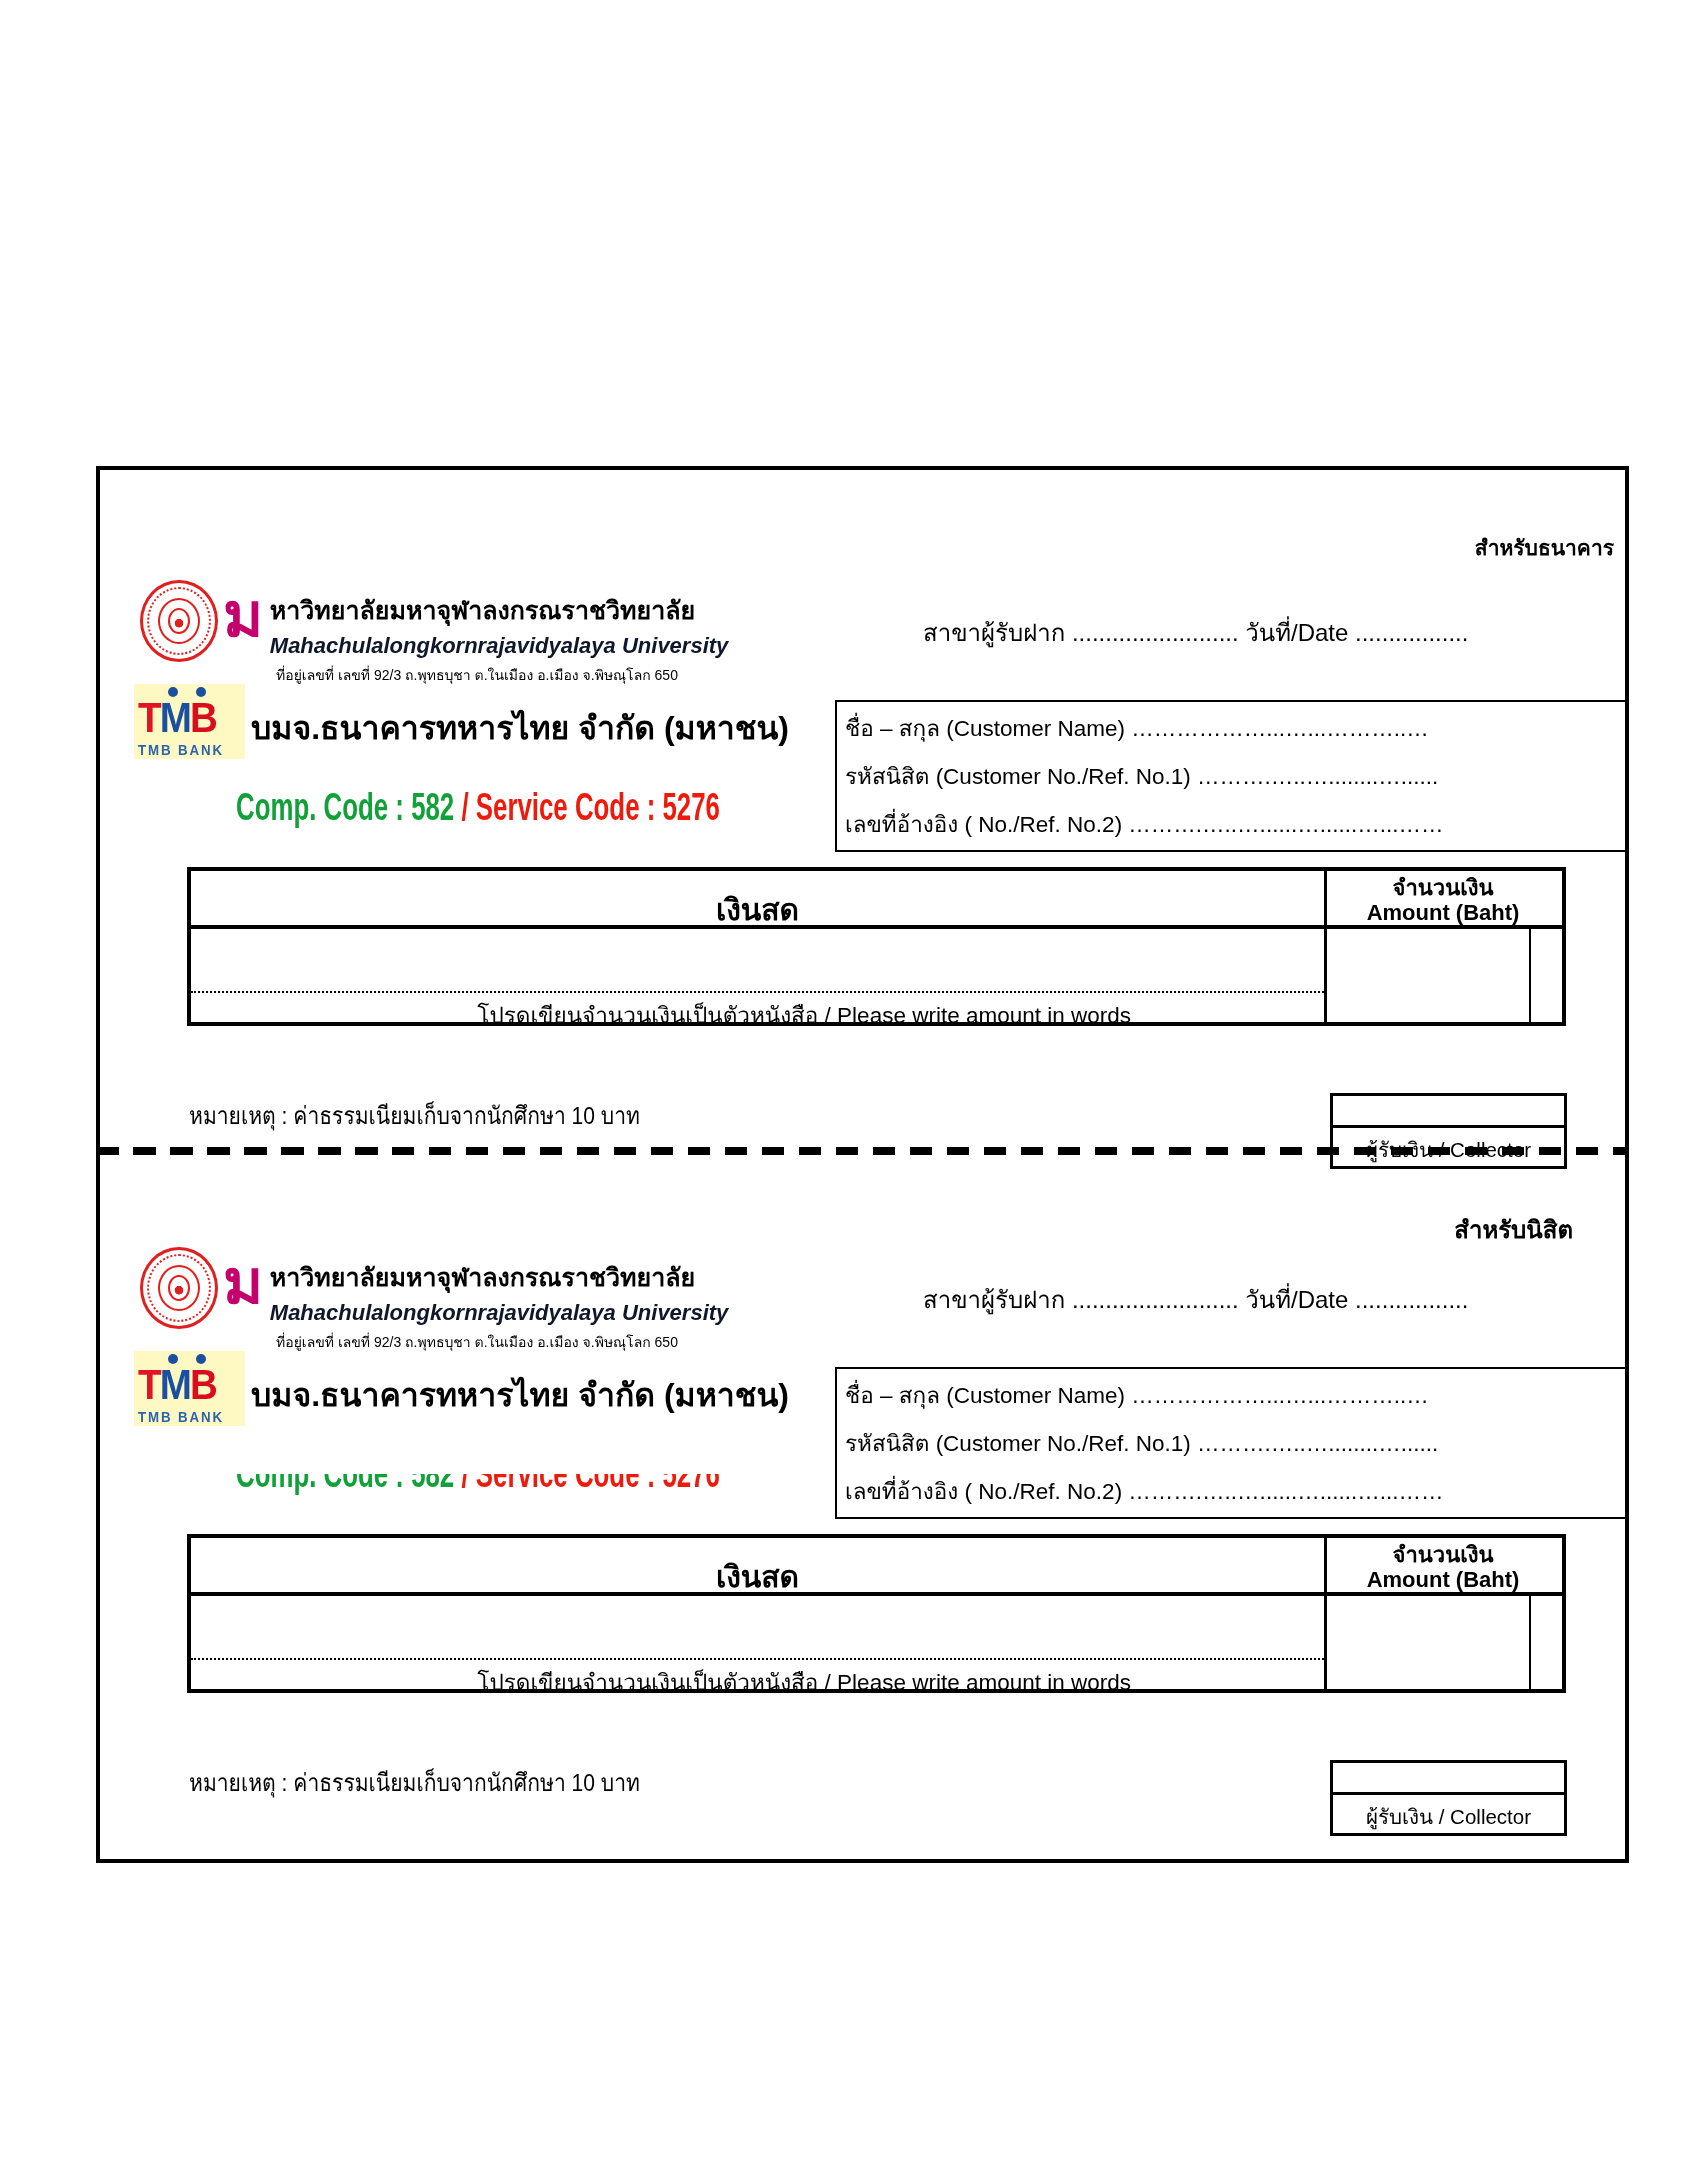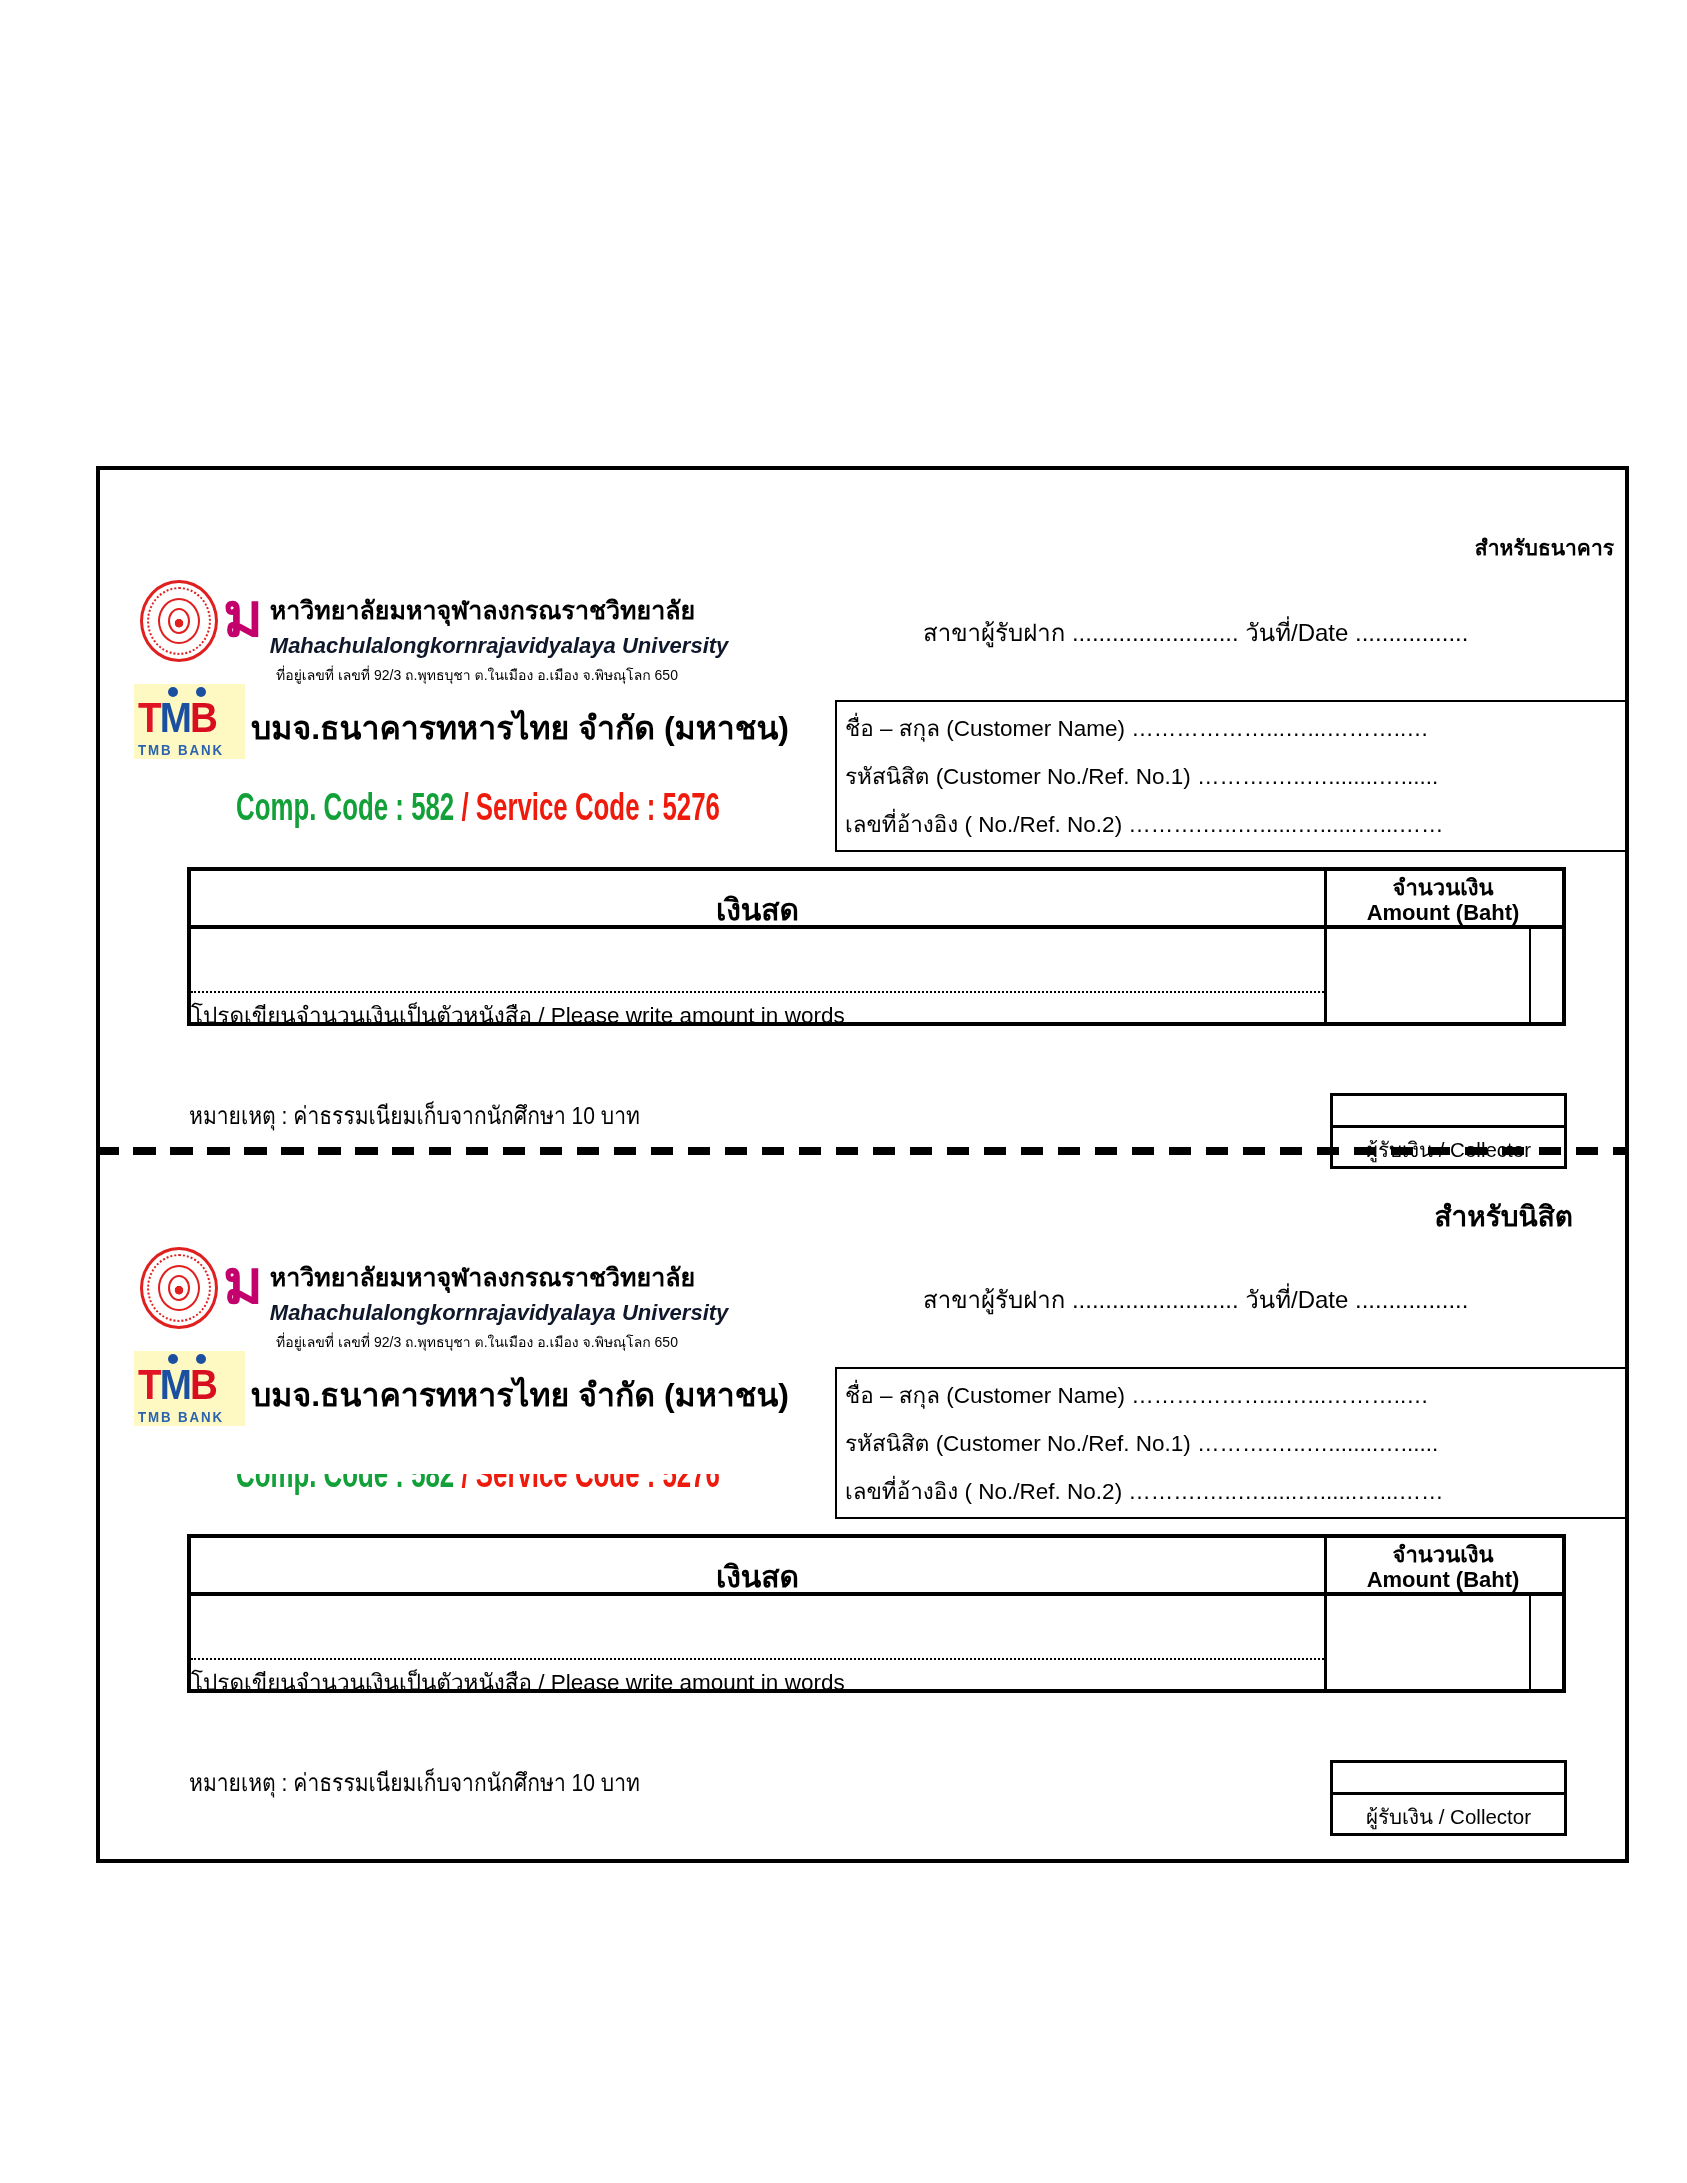--- a/index.html
+++ b/index.html
@@ -8,21 +8,21 @@
 
   .outer-border{position:absolute;left:96px;top:466px;width:1533px;height:1397px;
     border:4.6px solid #000;box-sizing:border-box;}
 
   .slip{position:absolute;left:96px;width:1533px;height:670px;}
   .slip-1{top:466px;}
   .slip-2{top:1133px;}
 
   .corner-label{position:absolute;font-weight:bold;white-space:nowrap;margin-top:48px;}
   .slip-1 .corner-label{top:17px;right:15px;font-size:21px;}
-  .slip-2 .corner-label{top:13px;right:56px;font-size:28px;}
+  .slip-2 .corner-label{top:29px;right:56px;font-size:24px;}
 
   
   .seal{position:absolute;left:44px;top:114px;width:78px;height:82px;
     border:3.3px solid #E01F1F;border-radius:50%;box-sizing:border-box;}
   .seal .ring-dotted{position:absolute;inset:4px;border:2.6px dotted #E01F1F;border-radius:50%;}
   .seal .ring-inner{position:absolute;inset:14.6px;border:2.6px solid #E01F1F;border-radius:50%;}
   .seal .core{position:absolute;inset:25px;border:2px solid #E01F1F;border-radius:50%;background:
     radial-gradient(circle at 50% 60%, #E01F1F 0 4px, transparent 4.6px);}
 
   .uni-block{position:absolute;left:127px;top:124px;display:flex;align-items:flex-start;}
@@ -66,21 +66,21 @@
   
   .amount-table{position:absolute;left:91px;top:401px;width:1379px;height:159px;
     border:4px solid #000;box-sizing:border-box;}
   .at-header{position:absolute;left:0;top:0;right:0;height:58px;border-bottom:4px solid #000;box-sizing:border-box;}
   .th-cash{position:absolute;left:0;top:14.6px;width:1133px;text-align:center;font-size:30px;font-weight:bold;}
   .th-amount{position:absolute;left:1133px;right:0;top:4px;text-align:center;
     font-size:22px;font-weight:bold;line-height:25px;}
   .col-divider{position:absolute;left:1133px;top:0;bottom:0;width:2.6px;background:#000;}
   .sub-divider{position:absolute;left:1338px;top:58px;bottom:0;width:2px;background:#000;}
   .dotted-rule{position:absolute;left:0;top:120px;width:1133px;border-top:2.6px dotted #000;}
-  .words-line{position:absolute;left:0;top:126px;width:940px;text-align:left;font-size:22.5px;white-space:nowrap;}
+  .words-line{position:absolute;left:0;top:126px;width:940px;text-align:right;font-size:22.5px;white-space:nowrap;}
 
   .collector-box{position:absolute;left:1234px;top:627px;width:237px;height:76px;
     border:3.3px solid #000;box-sizing:border-box;}
   .collector-sign-area{position:absolute;left:0;right:0;top:0;height:32px;border-bottom:3.3px solid #000;box-sizing:border-box;}
   .collector-label{position:absolute;left:0;right:0;top:37px;text-align:center;font-size:20.5px;white-space:nowrap;}
 
   .note-line{position:absolute;left:93px;top:630px;font-size:24.5px;white-space:nowrap;
     transform:scaleX(0.86);transform-origin:left;}
 
   .cut-line{position:absolute;left:96px;top:1147px;width:1533px;height:8px;

